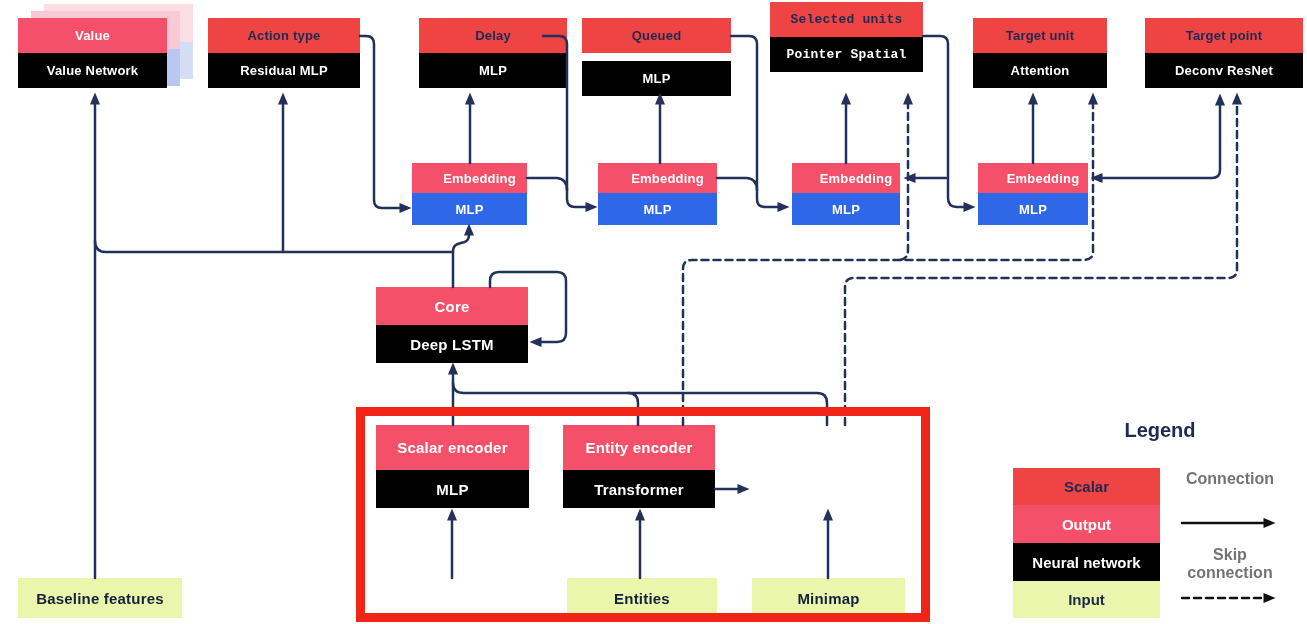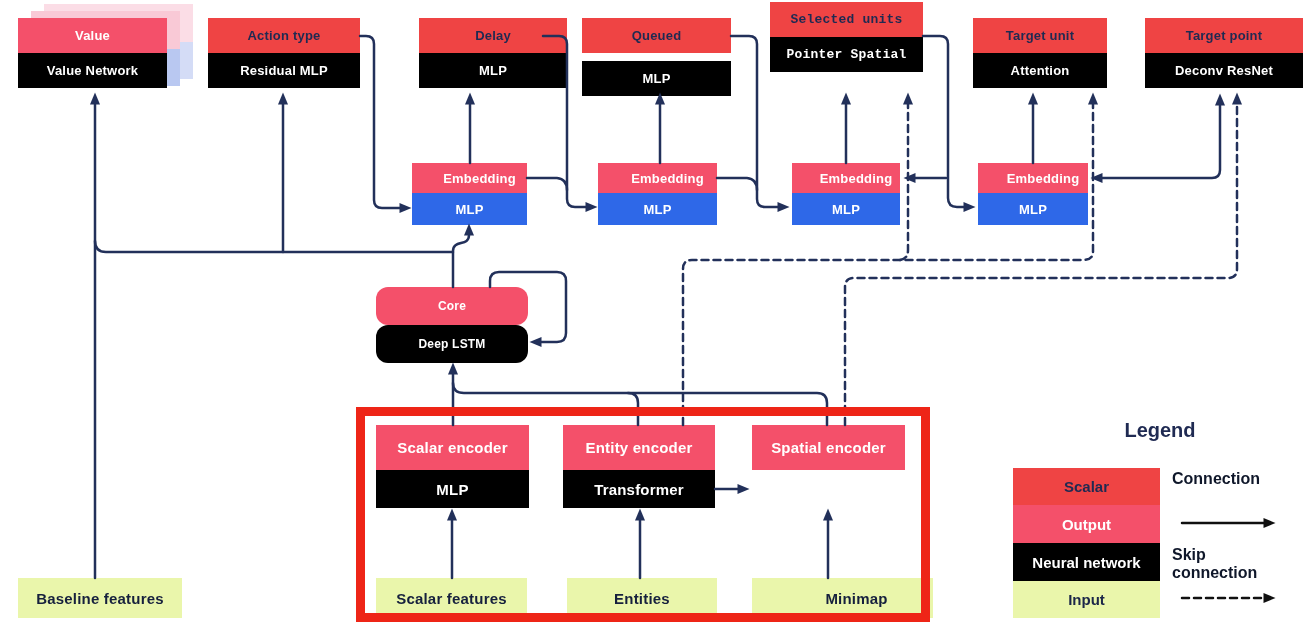--- a/index.html
+++ b/index.html
@@ -12,36 +12,36 @@
   .cell{display:flex;align-items:center;justify-content:center;font-weight:bold;letter-spacing:.2px;}
   .yellow{background:#ef4444;color:#1f2a52;}
   .pink{background:#f4506a;color:#ffffff;}
   .blue{background:#000000;color:#ffffff;}
   .blue2{background:#2e68e8;color:#ffffff;}
   .green{background:#eaf6ab;color:#1c2749;}
   .head .cell{height:35px;font-size:13px;}
   .emb .cell{font-size:13px;}
   .emb .pink{height:30px;padding-left:20px;}
   .emb .blue2{height:32px;}
-  .core .cell{height:38px;font-size:12px;border-radius:12px;}
+  .core .cell{height:38px;font-size:15px;}
   .enc .pink{height:45px;font-size:15px;}
   .enc .blue{height:38px;font-size:15px;}
   .inputbox{position:absolute;height:40px;display:flex;align-items:center;justify-content:center;
     background:#eaf6ab;color:#16203d;font-weight:bold;font-size:15px;z-index:2;letter-spacing:.2px;}
   .shadow{position:absolute;display:flex;flex-direction:column;z-index:1;}
   .shadow div{flex:1;}
   #svglayer{position:absolute;left:0;top:0;z-index:3;}
   #redframe{position:absolute;left:356px;top:407px;width:574px;height:215px;
     border:9px solid #ee2517;box-sizing:border-box;z-index:4;}
   .legend-title{position:absolute;left:1100px;top:419px;width:120px;text-align:center;
     font-size:20px;font-weight:bold;color:#1f2a52;z-index:2;}
   .legend-row{position:absolute;left:1013px;width:147px;display:flex;align-items:center;
     justify-content:center;font-weight:bold;font-size:15px;z-index:2;}
-  .legend-lab{position:absolute;left:1172px;width:116px;font-weight:bold;
-    font-size:16px;color:#0f172a;line-height:1.12;z-index:2;}
+  .legend-lab{position:absolute;left:1172px;width:116px;text-align:center;font-weight:bold;
+    font-size:16px;color:#737373;line-height:1.12;z-index:2;}
 </style>
 </head>
 <body>
 
 <div id="stage">
 
   <div class="shadow" style="left:44px;top:4px;width:149px;height:75px;">
     <div style="background:#fbdde6;"></div>
     <div style="background:#d4dcf6;"></div>
   </div>
@@ -104,27 +104,25 @@
 
   <div class="stackbox enc" style="left:376px;top:425px;width:153px;">
     <div class="cell pink">Scalar encoder</div>
     <div class="cell blue">MLP</div>
   </div>
   <div class="stackbox enc" style="left:563px;top:425px;width:152px;">
     <div class="cell pink">Entity encoder</div>
     <div class="cell blue">Transformer</div>
   </div>
   <div class="stackbox enc" style="left:752px;top:425px;width:153px;">
-    <div class="cell pink">Spatial encoder</div>
   </div>
 
   <div class="inputbox" style="left:18px;top:578px;width:164px;">Baseline features</div>
-  <div class="inputbox" style="left:376px;top:578px;width:151px;">Scalar features</div>
   <div class="inputbox" style="left:567px;top:578px;width:150px;">Entities</div>
-  <div class="inputbox" style="left:752px;top:578px;width:153px;padding-left:28px;">Minimap</div>
+  <div class="inputbox" style="left:752px;top:578px;width:153px;">Minimap</div>
 
   <svg id="svglayer" width="1307" height="624" viewBox="0 0 1307 624">
     <defs>
       <marker id="arr" viewBox="0 0 12 10" refX="0.5" refY="5" markerWidth="12.5" markerHeight="10" orient="auto-start-reverse" markerUnits="userSpaceOnUse">
         <path d="M0,0 L12,5 L0,10 Z" fill="#22305a"></path>
       </marker>
       <marker id="arrb" viewBox="0 0 12 10" refX="0.5" refY="5" markerWidth="12.5" markerHeight="10" orient="auto-start-reverse" markerUnits="userSpaceOnUse">
         <path d="M0,0 L12,5 L0,10 Z" fill="#101010"></path>
       </marker>
     </defs>

